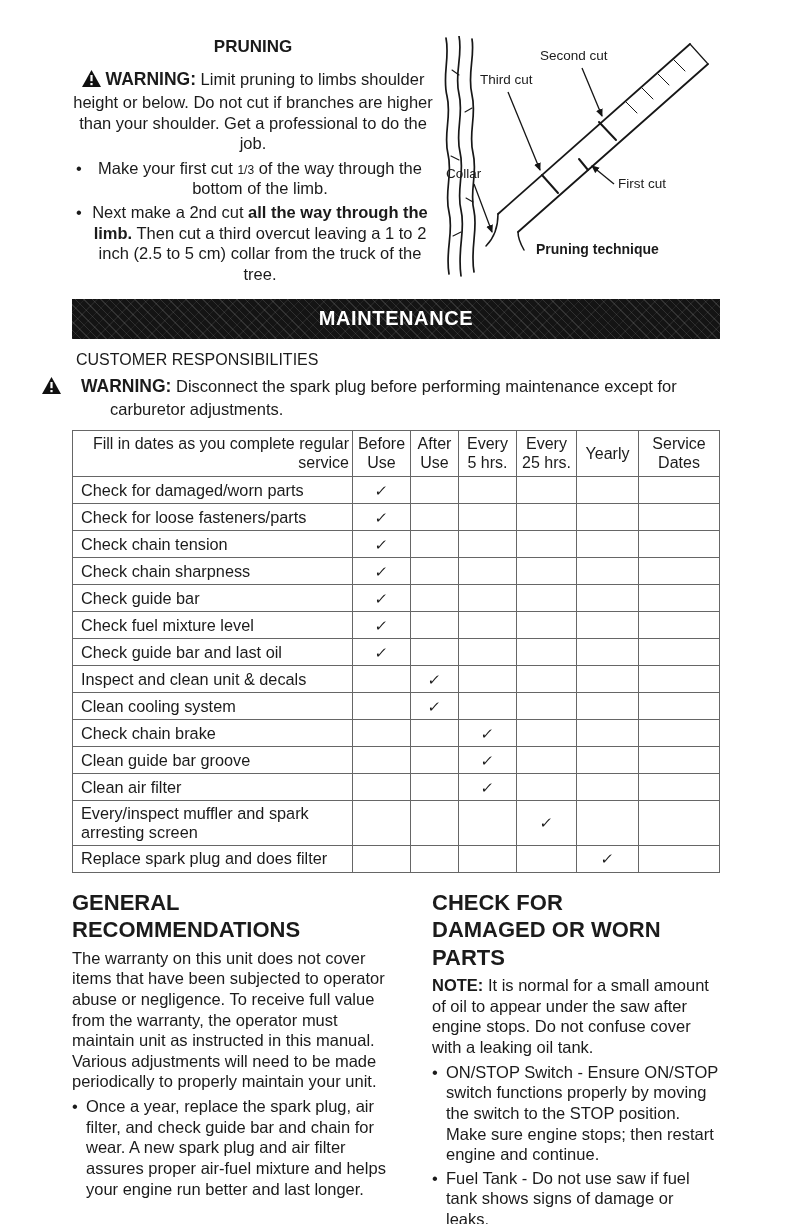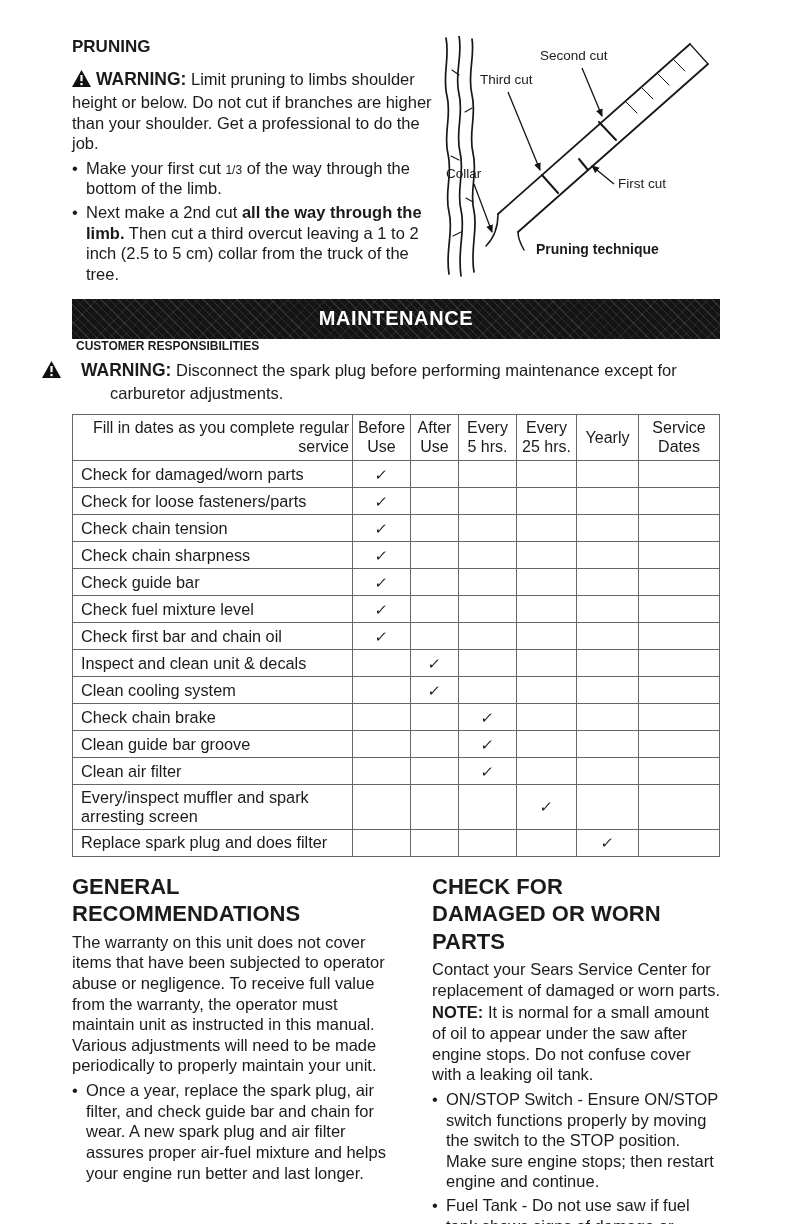--- a/index.html
+++ b/index.html
@@ -5,21 +5,21 @@
   * { margin:0; padding:0; box-sizing:border-box; }
   html,body { background:#ffffff; }
   .page {
     width:792px; height:1224px; background:#ffffff; overflow:hidden;
     font-family:"Liberation Sans","DejaVu Sans",sans-serif; color:#1b1b1b; position:relative;
   }
   .content { padding:36px 72px 0 72px; }
 
   
   .top { display:flex; }
-  .top-left { flex:0 0 362px; width:362px; font-size:16.5px; line-height:1.25; }
+  .top-left { flex:0 0 362px; width:362px; font-size:16.5px; line-height:1.25;text-align:center; }
   .h-section { font-size:17px; font-weight:bold; margin-bottom:12px; }
   .warn-icon { display:inline-block; vertical-align:-2px; margin-right:5px; }
   .warn-label { font-weight:bold; font-size:17.5px; }
   p.body { margin:0; }
   ul.blist { list-style:none; margin-top:4px; }
   ul.blist li { display:flex; margin-top:3px; }
   .marker { flex:0 0 14px; width:14px; }
   .frac { font-size:12px; }
   .fig { flex:1; padding-left:2px; }
   .fig-svg text { font-family:"Liberation Sans",sans-serif; font-size:13.5px; fill:#1b1b1b; }
@@ -27,21 +27,21 @@
 
   
   .banner {
     margin-top:14px; height:40px; background-color:#141414; color:#ffffff;
     display:flex; align-items:center; justify-content:center;
     font-weight:bold; font-size:20px; letter-spacing:.6px;
     background-image:repeating-linear-gradient(45deg, rgba(255,255,255,.12) 0 1px, transparent 1px 6px),
                      repeating-linear-gradient(-45deg, rgba(255,255,255,.06) 0 1px, transparent 1px 9px);
   }
 
-  .cust-title { font-size:12px; font-weight:bold; padding-left:4px; }
+  .cust-title { margin-top:12px; font-size:16px; font-weight:normal; padding-left:4px; }
   .maint-warn { margin-top:6px; font-size:16.5px; line-height:1.3; padding-left:38px; text-indent:-34px; }
 
   
   table.maint { border-collapse:collapse; width:100%; margin-top:10px; font-size:16.3px; table-layout:fixed; }
   .maint th, .maint td { border:1px solid #666; font-weight:normal; }
   .maint th { padding:4px 3px; text-align:center; line-height:1.15; vertical-align:middle; font-size:16px; }
   .maint th.first { text-align:right; padding-left:8px; }
   .maint td { height:27px; vertical-align:middle; }
   .maint td.label-cell { padding:3px 6px 3px 8px; line-height:1.15; }
   .maint td.check-cell { text-align:center; }
@@ -208,21 +208,21 @@
           <tr>
             <td class="label-cell">Check fuel mixture level</td>
             <td class="check-cell"><span class="check">✓</span></td>
             <td class="check-cell"></td>
             <td class="check-cell"></td>
             <td class="check-cell"></td>
             <td class="check-cell"></td>
             <td class="check-cell"></td>
           </tr>
           <tr>
-            <td class="label-cell">Check first bar and chain oil</td>
+            <td class="label-cell">Check guide bar and last oil</td>
             <td class="check-cell"><span class="check">✓</span></td>
             <td class="check-cell"></td>
             <td class="check-cell"></td>
             <td class="check-cell"></td>
             <td class="check-cell"></td>
             <td class="check-cell"></td>
           </tr>
           <tr>
             <td class="label-cell">Inspect and clean unit &amp; decals</td>
             <td class="check-cell"></td>
@@ -295,21 +295,20 @@
         <p>The warranty on this unit does not cover items that have been subjected to operator abuse or negligence. To receive full value from the warranty, the operator must maintain unit as instructed in this manual. Various adjustments will need to be made periodically to properly maintain your unit.</p>
         <ul class="blist">
           <li>
             <span class="marker">•</span>
             <span>Once a year, replace the spark plug, air filter, and check guide bar and chain for wear. A new spark plug and air filter assures proper air-fuel mixture and helps your engine run better and last longer.</span>
           </li>
         </ul>
       </div>
       <div class="col-right">
         <h4>CHECK FOR DAMAGED OR WORN PARTS</h4>
-        <p>Contact your Sears Service Center for replacement of damaged or worn parts.</p>
         <p class="note"><b>NOTE:</b><span> It is normal for a small amount of oil to appear under the saw after engine stops. Do not confuse cover with a leaking oil tank.</span></p>
         <ul class="blist">
           <li>
             <span class="marker">•</span>
             <span>ON/STOP Switch - Ensure ON/STOP switch functions properly by moving the switch to the STOP position. Make sure engine stops; then restart engine and continue.</span>
           </li>
           <li>
             <span class="marker">•</span>
             <span>Fuel Tank - Do not use saw if fuel tank shows signs of damage or leaks.</span>
           </li>

